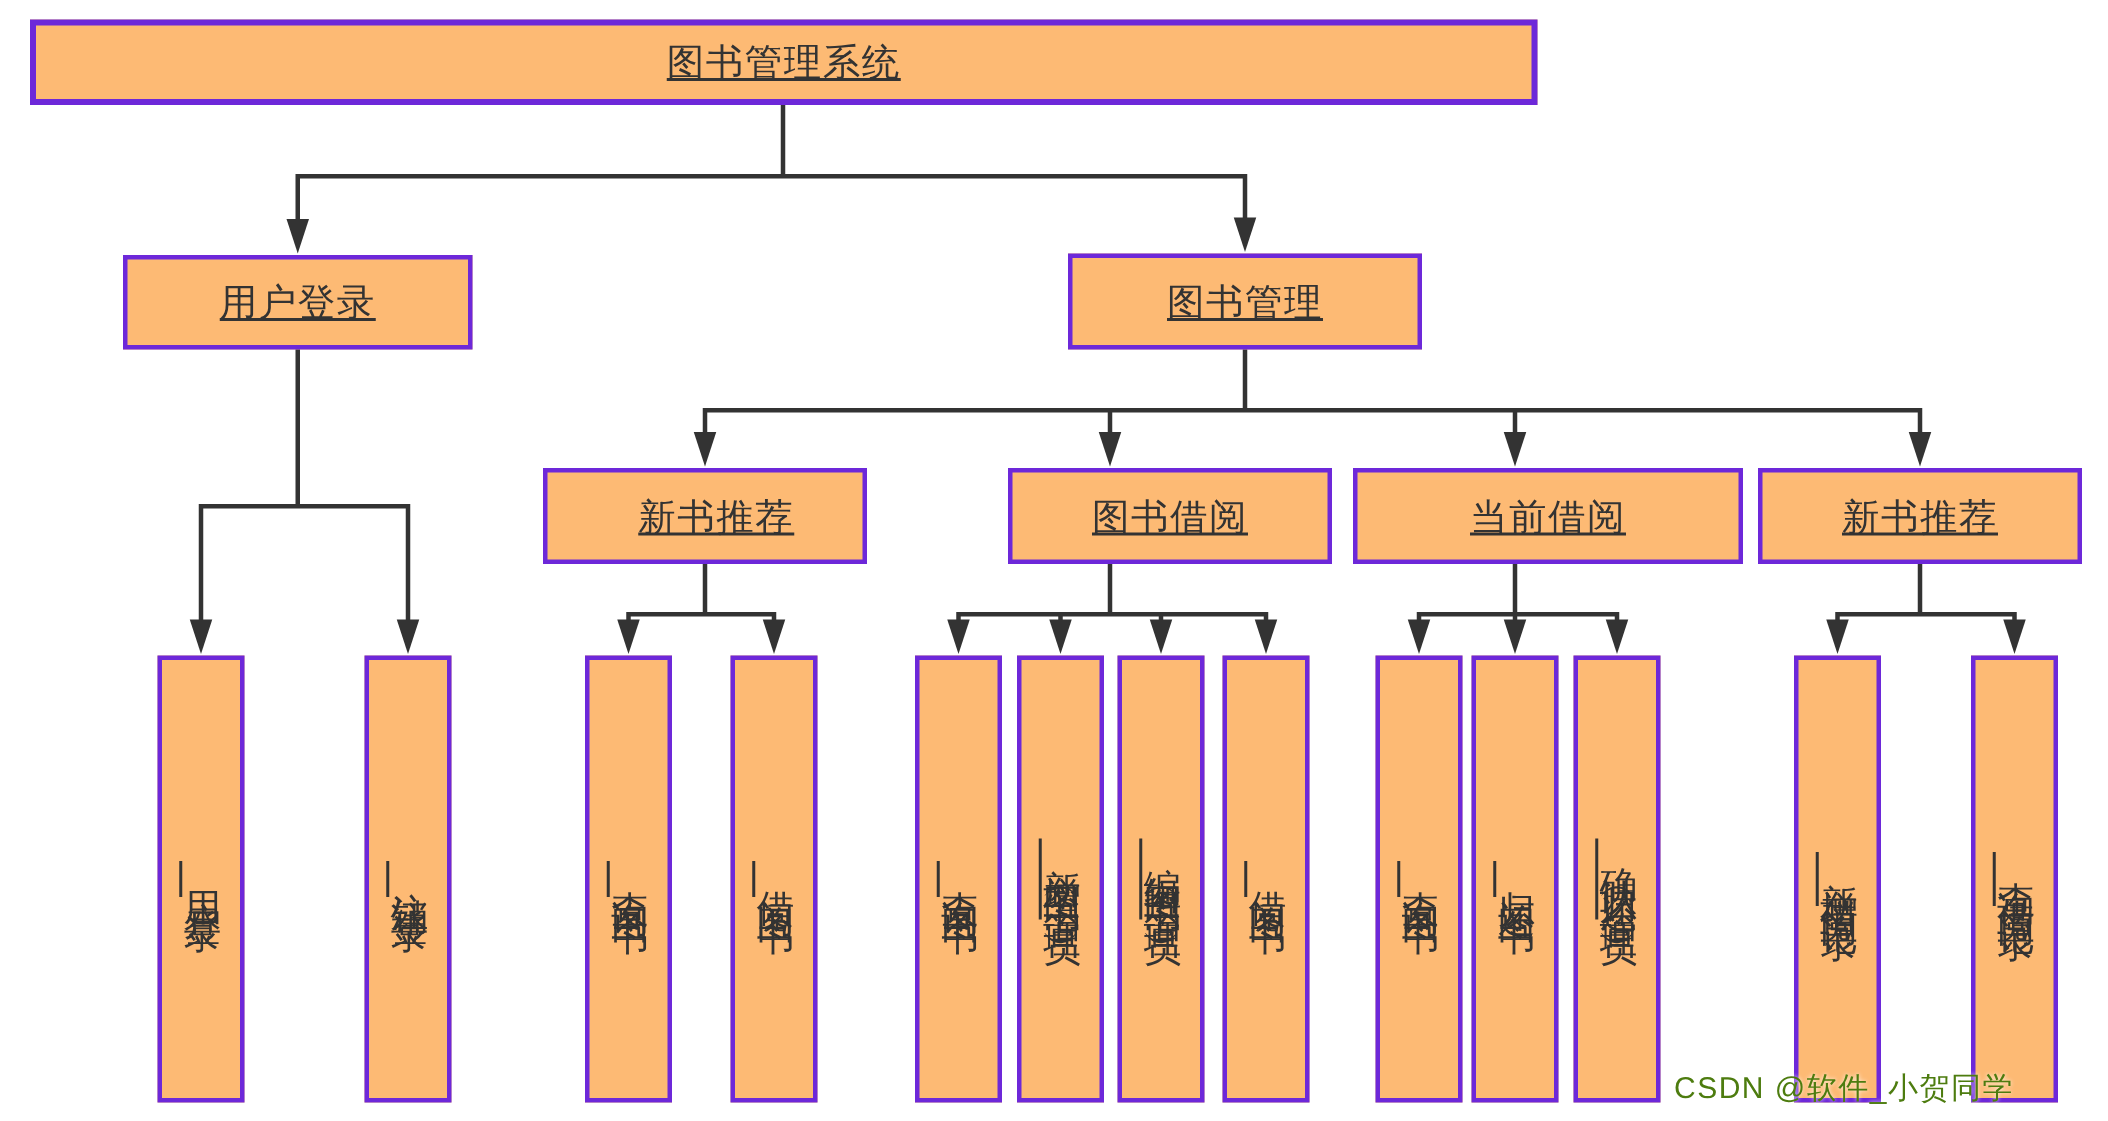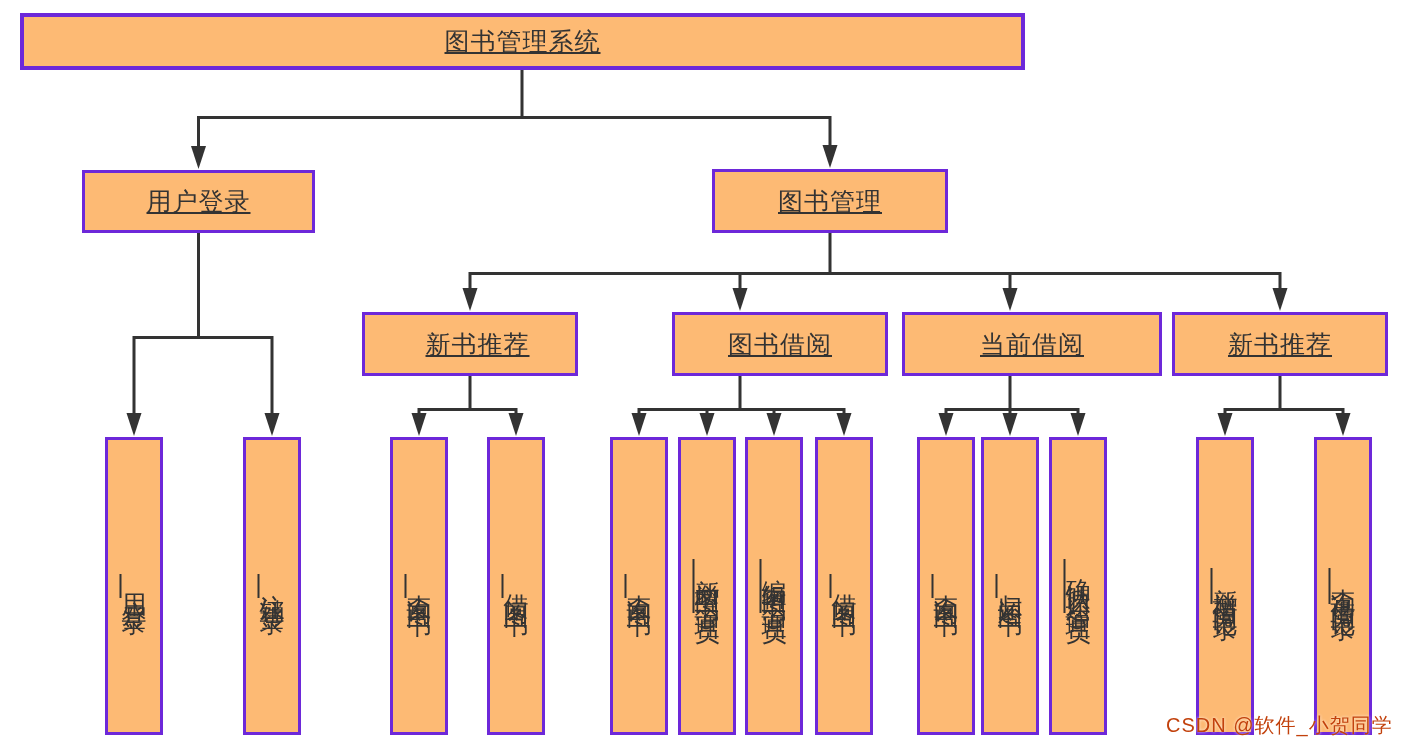--- a/index.html
+++ b/index.html
@@ -46,25 +46,25 @@
   }
   .v-node {
     writing-mode: vertical-rl;
     text-orientation: mixed;
     font-size: 25px;
     letter-spacing: 6px;
     line-height: 1;
   }
   .watermark {
     position: absolute;
-    left: 1166px;
+    left: 1116px;
     top: 712px;
     z-index: 3;
     font-size: 20px;
-    color: #c2410c;
+    color: #4d7c0f;
     letter-spacing: 1px;
     text-shadow: 0 0 3px rgba(255,255,255,0.9);
     white-space: nowrap;
   }
 </style>
 </head>
 <body>
 
 <div class="canvas">
 

